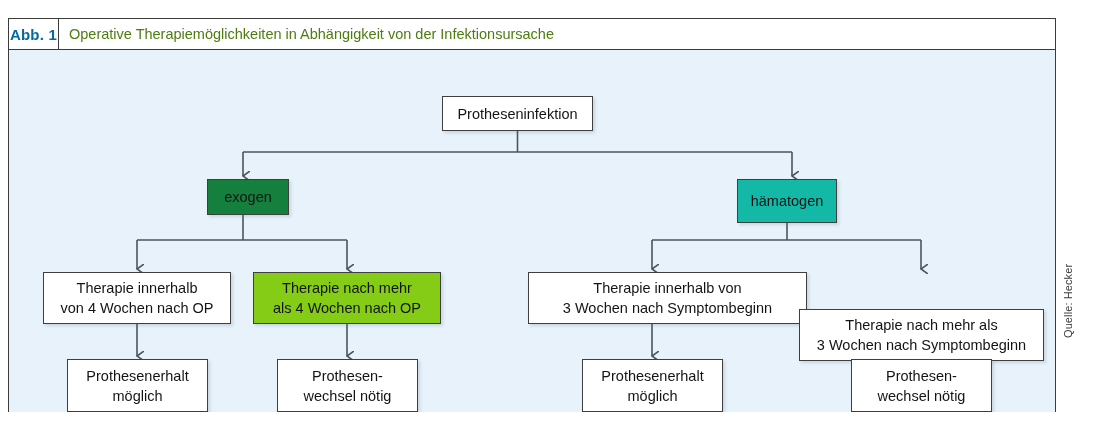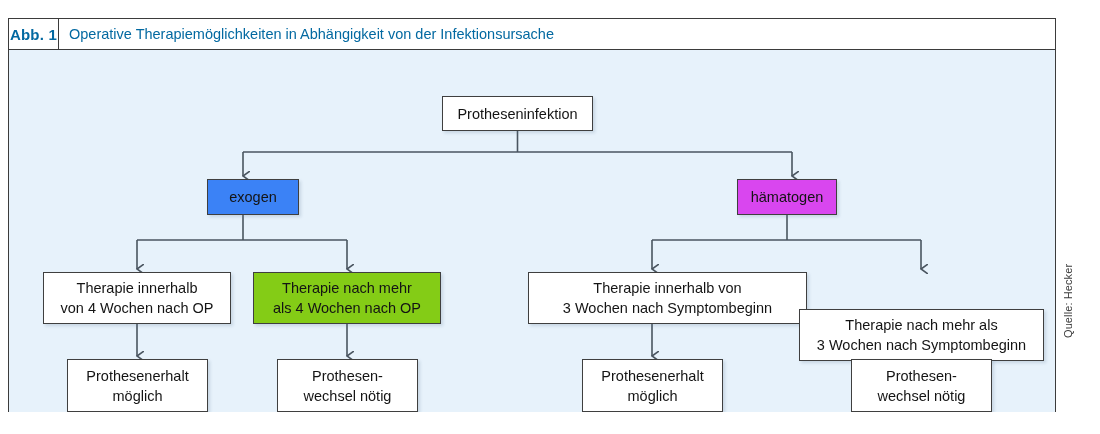--- a/index.html
+++ b/index.html
@@ -56,21 +56,21 @@
     border-right: 1px solid #3b3b3b;
     box-sizing: border-box;
     letter-spacing: 0.2px;
   }
   .caption-title {
     flex: 1;
     display: flex;
     align-items: center;
     padding-left: 10px;
     font-size: 14.5px;
-    color: #0369a1;
+    color: #4d7c0f;
   }
 
   
   .diagram-canvas {
     position: absolute;
     left: 0;
     top: 31px;
     width: 100%;
     height: 362px;
     background: #e7f2fb;
@@ -149,22 +149,22 @@
           <path d="M 912 190 L 912 219" marker-end="url(#arrowhead)"></path>
 
           <path d="M 128 274 L 128 306" marker-end="url(#arrowhead)"></path>
           <path d="M 338 274 L 338 306" marker-end="url(#arrowhead)"></path>
           <path d="M 643 274 L 643 306" marker-end="url(#arrowhead)"></path>
           <path d="M 912 274 L 912 306" marker-end="url(#arrowhead)"></path>
         </g>
       </svg>
 
       <div class="node" style="left: 433px; top: 46px; width: 151px; height: 35px; background: rgb(255, 255, 255); border-color: rgb(63, 63, 63);">Protheseninfektion</div>
-      <div class="node" style="left: 198px; top: 129px; width: 92px; height: 36px; background: #3b82f6; border-color: rgb(63, 63, 63);">exogen</div>
-      <div class="node" style="left: 728px; top: 129px; width: 100px; height: 36px; background: #d946ef; border-color: rgb(63, 63, 63);">hämatogen</div>
+      <div class="node" style="left: 198px; top: 129px; width: 82px; height: 36px; background: #15803d; border-color: rgb(63, 63, 63);">exogen</div>
+      <div class="node" style="left: 728px; top: 129px; width: 100px; height: 44px; background: #14b8a6; border-color: rgb(63, 63, 63);">hämatogen</div>
       <div class="node" style="left: 34px; top: 222px; width: 188px; height: 52px; background: rgb(255, 255, 255); border-color: rgb(63, 63, 63);">Therapie innerhalb
 von 4 Wochen nach OP</div>
       <div class="node" style="left: 244px; top: 222px; width: 188px; height: 52px; background: #84cc16; border-color: rgb(63, 63, 63);">Therapie nach mehr
 als 4 Wochen nach OP</div>
       <div class="node" style="left: 519px; top: 222px; width: 279px; height: 52px; background: rgb(255, 255, 255); border-color: rgb(63, 63, 63);">Therapie innerhalb von
 3 Wochen nach Symptombeginn</div>
       <div class="node" style="left: 790px; top: 222px; width: 245px; height: 52px; background: rgb(255, 255, 255); border-color: rgb(63, 63, 63); margin-top: 37px;">Therapie nach mehr als
 3 Wochen nach Symptombeginn</div>
       <div class="node" style="left: 58px; top: 309px; width: 141px; height: 53px; background: rgb(255, 255, 255); border-color: rgb(63, 63, 63);">Prothesenerhalt
 möglich</div>

